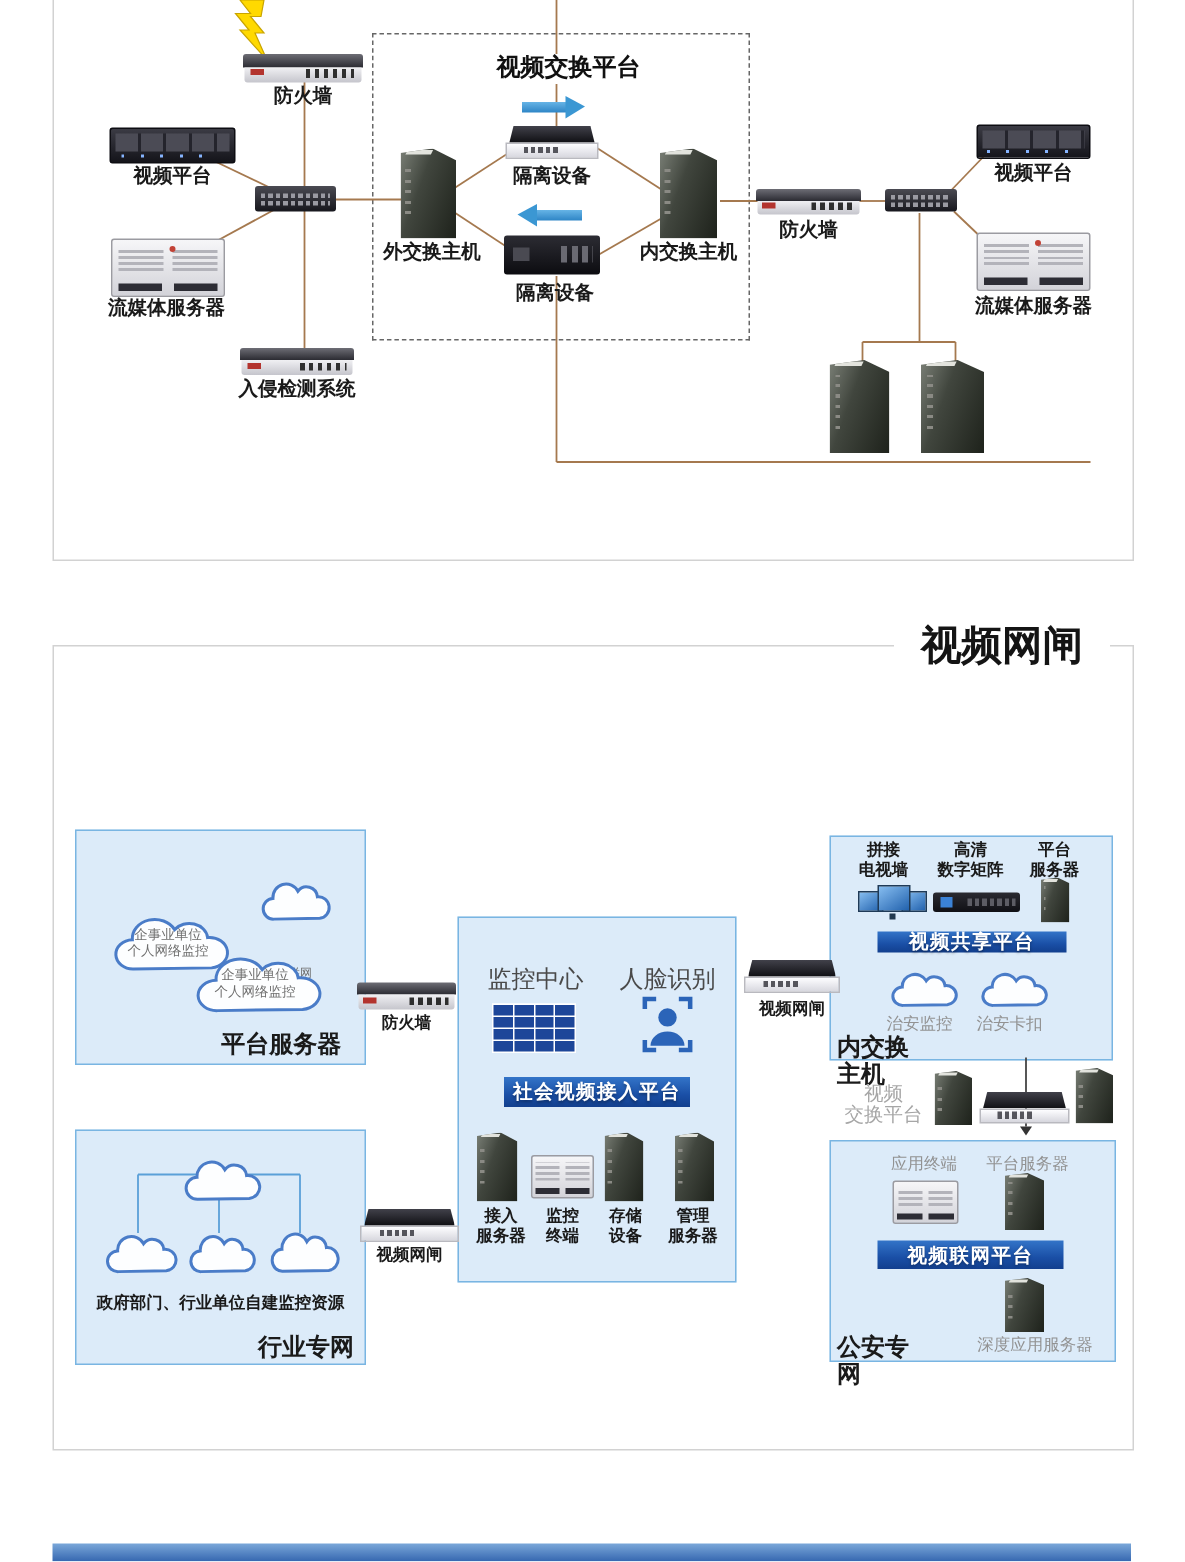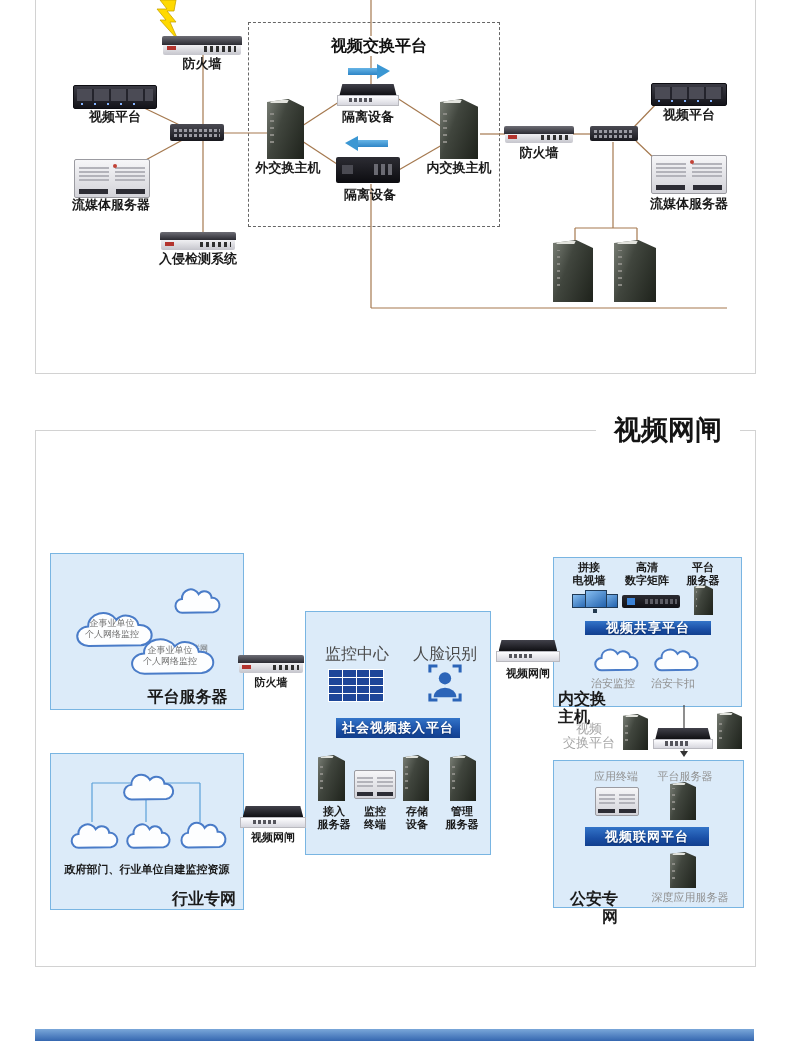--- a/index.html
+++ b/index.html
@@ -440,16 +440,16 @@
   <div class="dev tower" style="left:670px;top:782px;width:26px;height:38px;">
     <i class="cap"></i>
       <i class="drv"></i>
   </div>
   <div class="banner" style="left:585px;top:827px;width:124px;height:19px;">视频联网平台</div>
   <div class="dev tower" style="left:670px;top:852px;width:26px;height:36px;">
     <i class="cap"></i>
       <i class="drv"></i>
   </div>
   <div class="lbl s11 gray" style="left:644px;top:891px;width:92px;">深度应用服务器</div>
-  <div class="lbl s12" style="left:558px;top:890px;width:60px;text-align:right;">公安专网</div>
+  <div class="lbl s12" style="left:558px;top:890px;width:60px;text-align:left;">公安专网</div>
 
   <div class="bottombar" style="left:35px;top:1029px;width:719px;height:12px;"></div>
 </div>
 
 </body></html>

